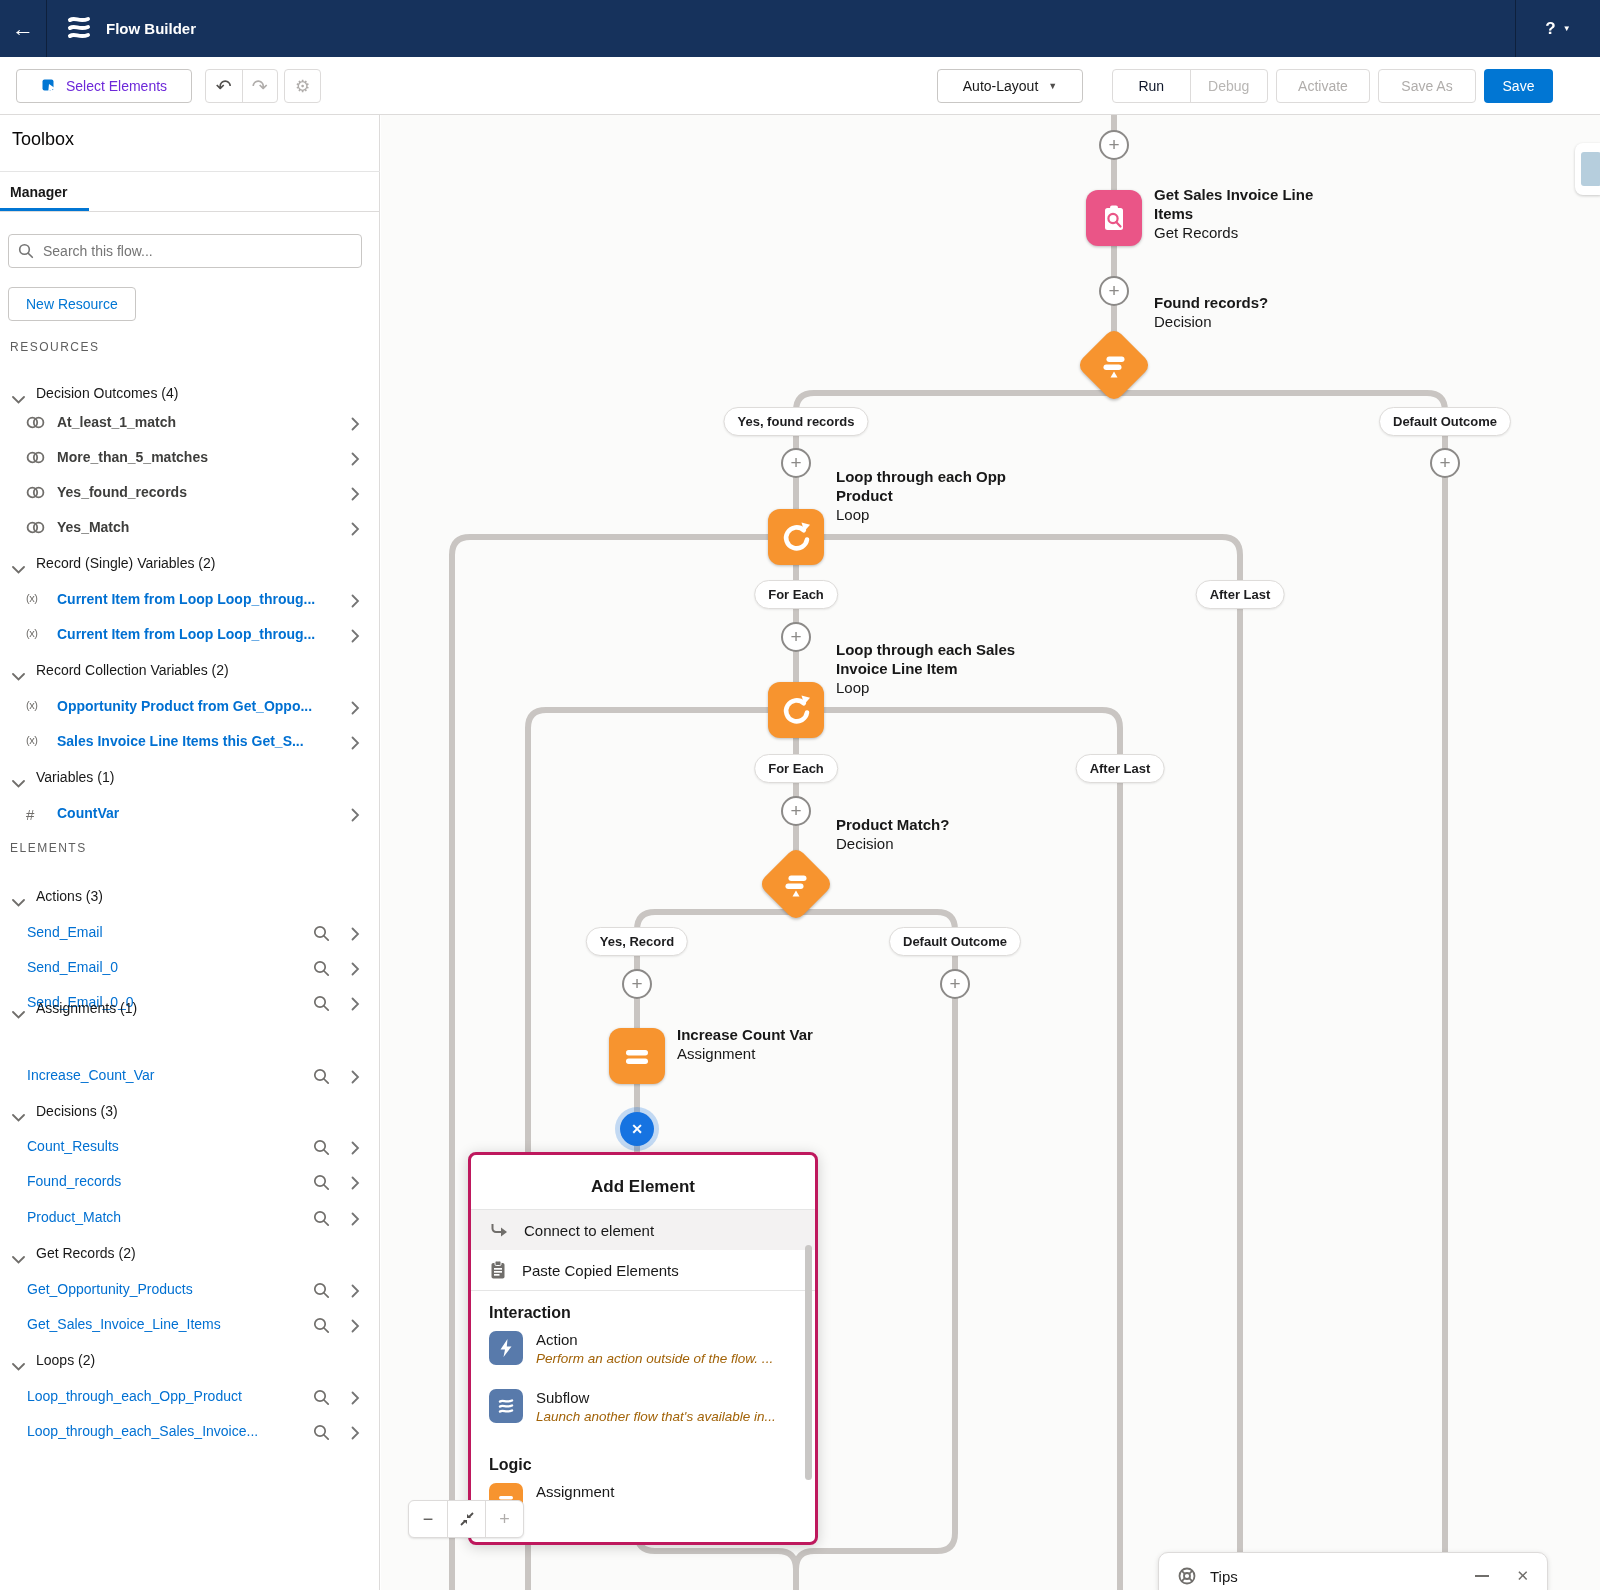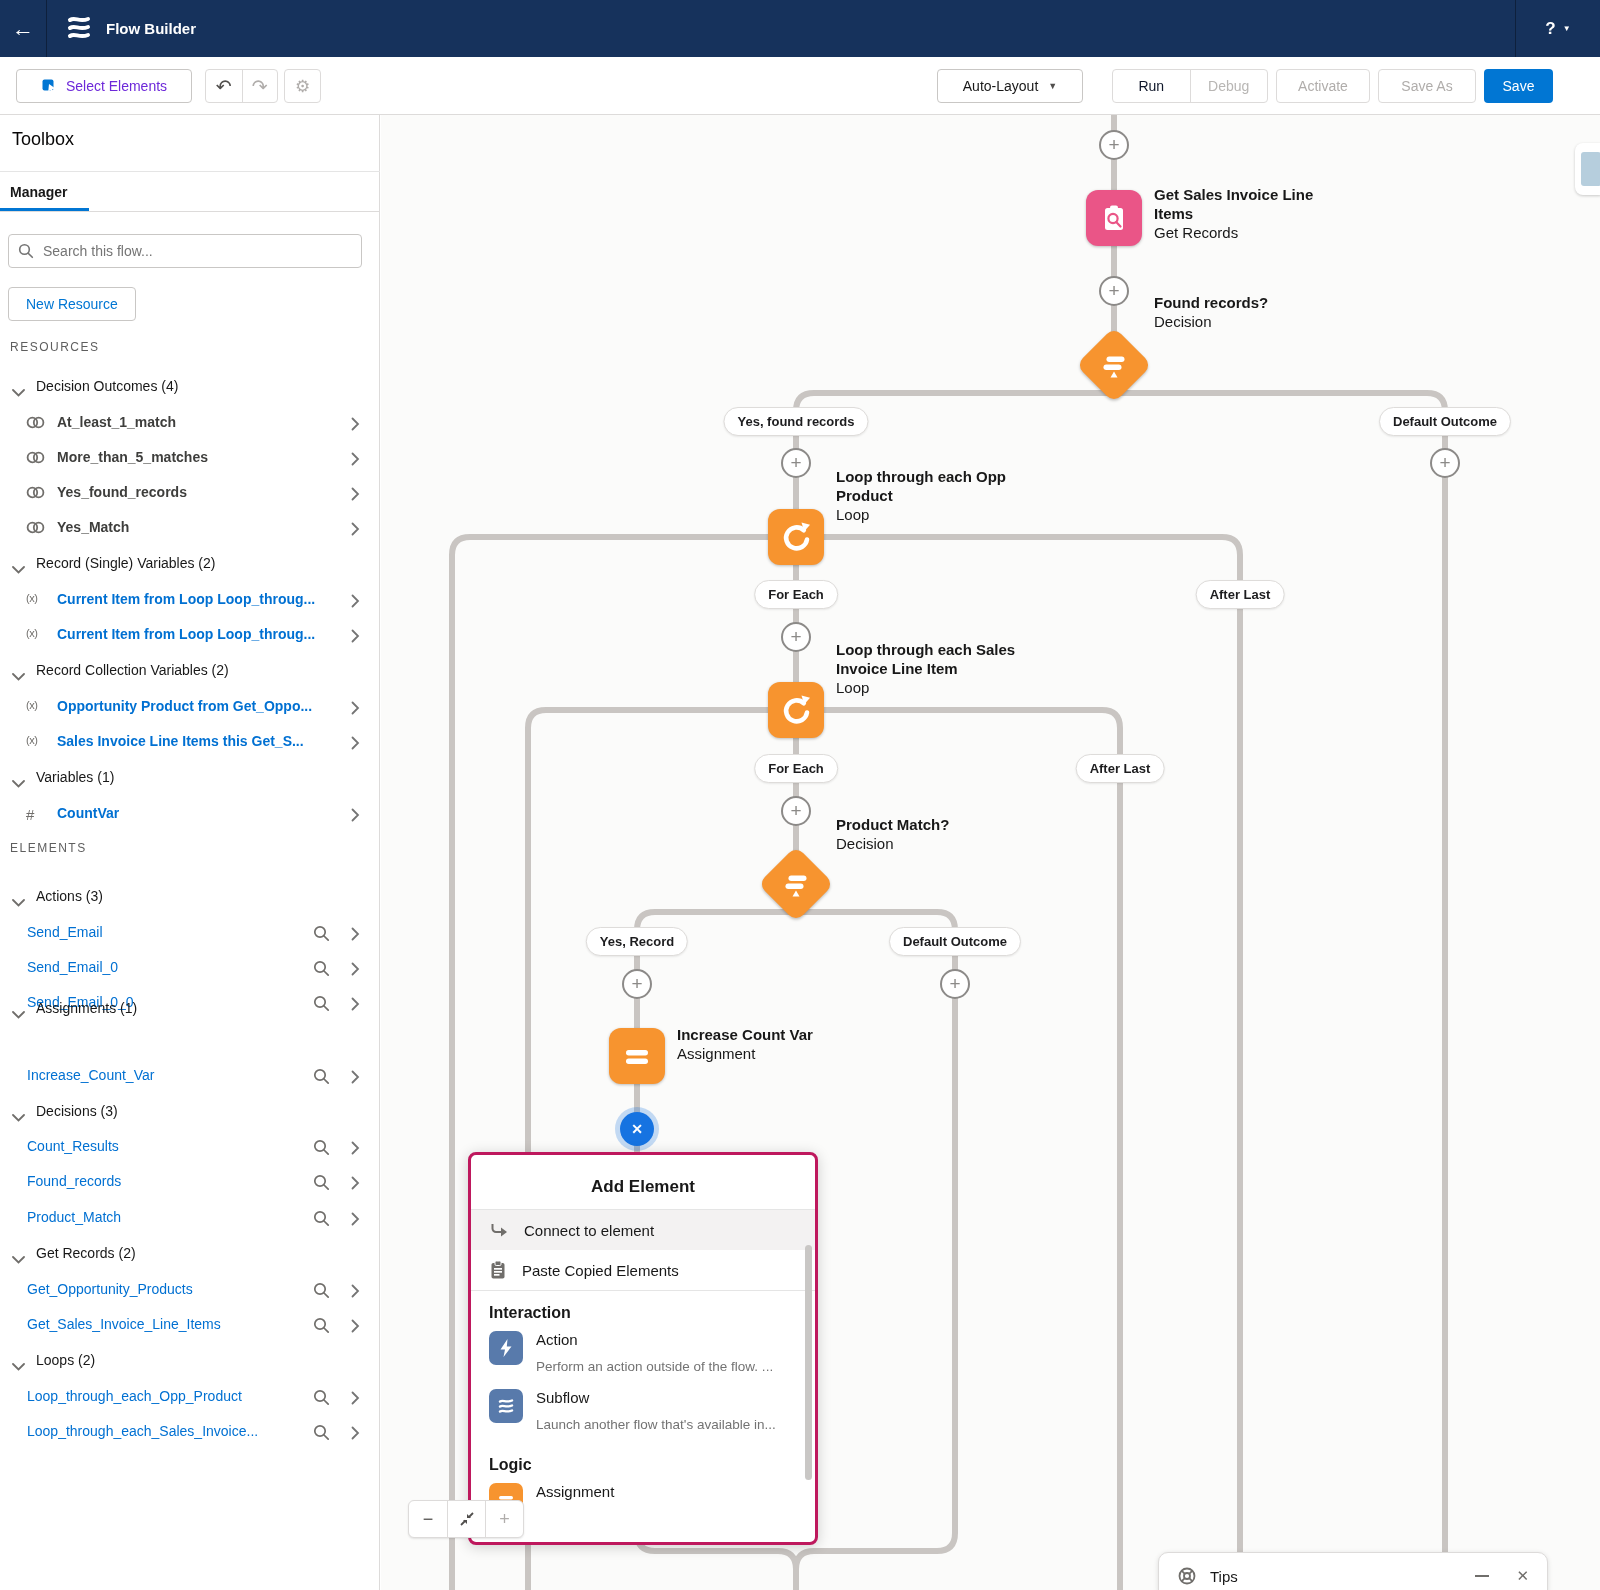--- a/index.html
+++ b/index.html
@@ -87,21 +87,21 @@
   .popup-title { height:54px; display:flex; align-items:flex-end; justify-content:center; padding-bottom:12px;
     font-size:17px; font-weight:700; color:#181818; }
   .popup hr { border:none; border-top:1px solid #e5e5e5; margin:0; }
   .prow { height:40px; display:flex; align-items:center; gap:15px; padding:0 18px; font-size:15px; color:#181818; cursor:pointer; }
   .prow.hl { background:#f3f2f2; }
   .psec { padding:13px 18px 5px; font-size:16px; font-weight:700; color:#181818; }
   .pitem { height:58px; display:flex; align-items:flex-start; padding:4px 18px 0; cursor:pointer; }
   .pitem .mic { width:34px; height:34px; border-radius:7px; display:flex; align-items:center; justify-content:center; flex:none; margin-right:13px; }
   .mic.steel { background:#587aab; }
   .pitem .txt .t { font-size:15px; color:#181818; }
-  .pitem .txt .d { font-size:13.5px; color:#737373; margin-top:11px; white-space:nowrap; overflow:hidden; width:272px; }
+  .pitem .txt .d { font-size:13.5px; color:#a16207; margin-top:3px; white-space:nowrap; overflow:hidden; width:272px;font-style:italic; }
   .pscroll { position:absolute; right:3px; top:90px; width:7px; height:235px; border-radius:4px; background:#c9c7c5; z-index:6; cursor:pointer; }
   
   .zoomctl { position:absolute; left:27px; top:1385px; display:flex; background:#fff; border:1px solid #dddbda; border-radius:6px;
     box-shadow:0 1px 2px rgba(0,0,0,.1); z-index:6; }
   .zbtn { width:38px; height:36px; display:flex; align-items:center; justify-content:center; cursor:pointer; }
   .zbtn + .zbtn { border-left:1px solid #dddbda; }
   .zminus { font-size:18px; color:#514f4d; }
   .zplus { font-size:18px; color:#b0adab; }
   
   .tips { position:absolute; left:777px; top:1437px; width:390px; height:48px; background:#fff; border:1px solid #dddbda;
@@ -194,21 +194,21 @@
         </svg>
     </span>
     <input type="text" placeholder="Search this flow..." style="">
   </div>
   <div class="new-res-btn">
       <span>New Resource</span>
     </div>
 
   <div class="side-sec" style="top:225px;">RESOURCES</div>
 
-  <div class="srow" style="top:256px;">
+  <div class="srow" style="top:263px;">
     <span class="grp-chev"><svg width="13" height="8" viewBox="0 0 13 8">
           <path d="M1 1 L6.5 6.5 L12 1" stroke="#706e6b" stroke-width="1.8" fill="none" stroke-linecap="round"></path>
         </svg></span>
     <span class="grp-label">Decision Outcomes (4)</span>
   </div>
   <div class="srow" style="top:292px;">
     <span class="item-ic"><svg width="19" height="15" viewBox="0 0 19 15">
           <circle cx="6.4" cy="7.5" r="4.8" stroke="#706e6b" stroke-width="1.8" fill="none"></circle>
           <circle cx="12.6" cy="7.5" r="4.8" stroke="#706e6b" stroke-width="1.8" fill="none"></circle>
         </svg></span>

